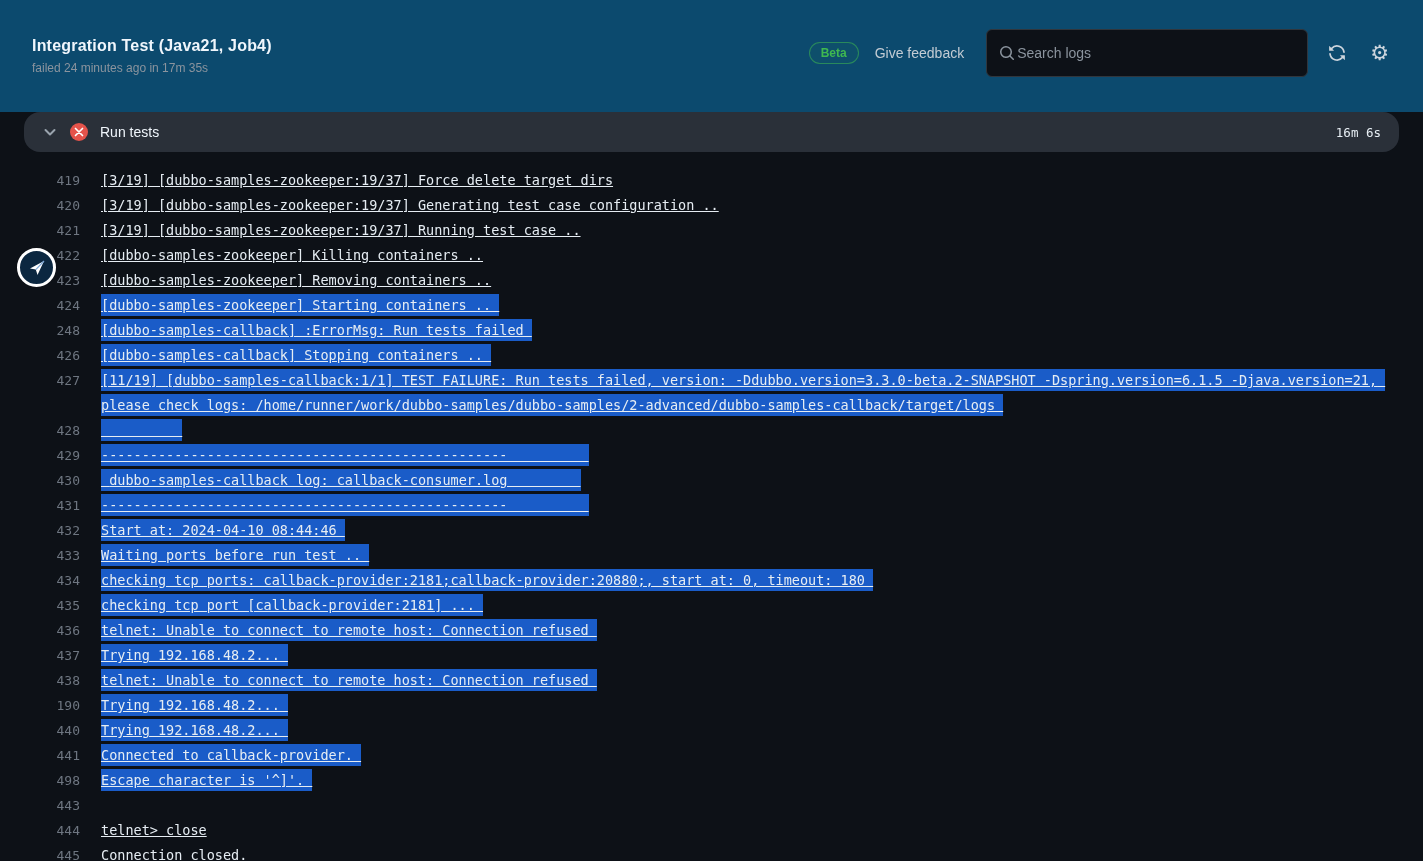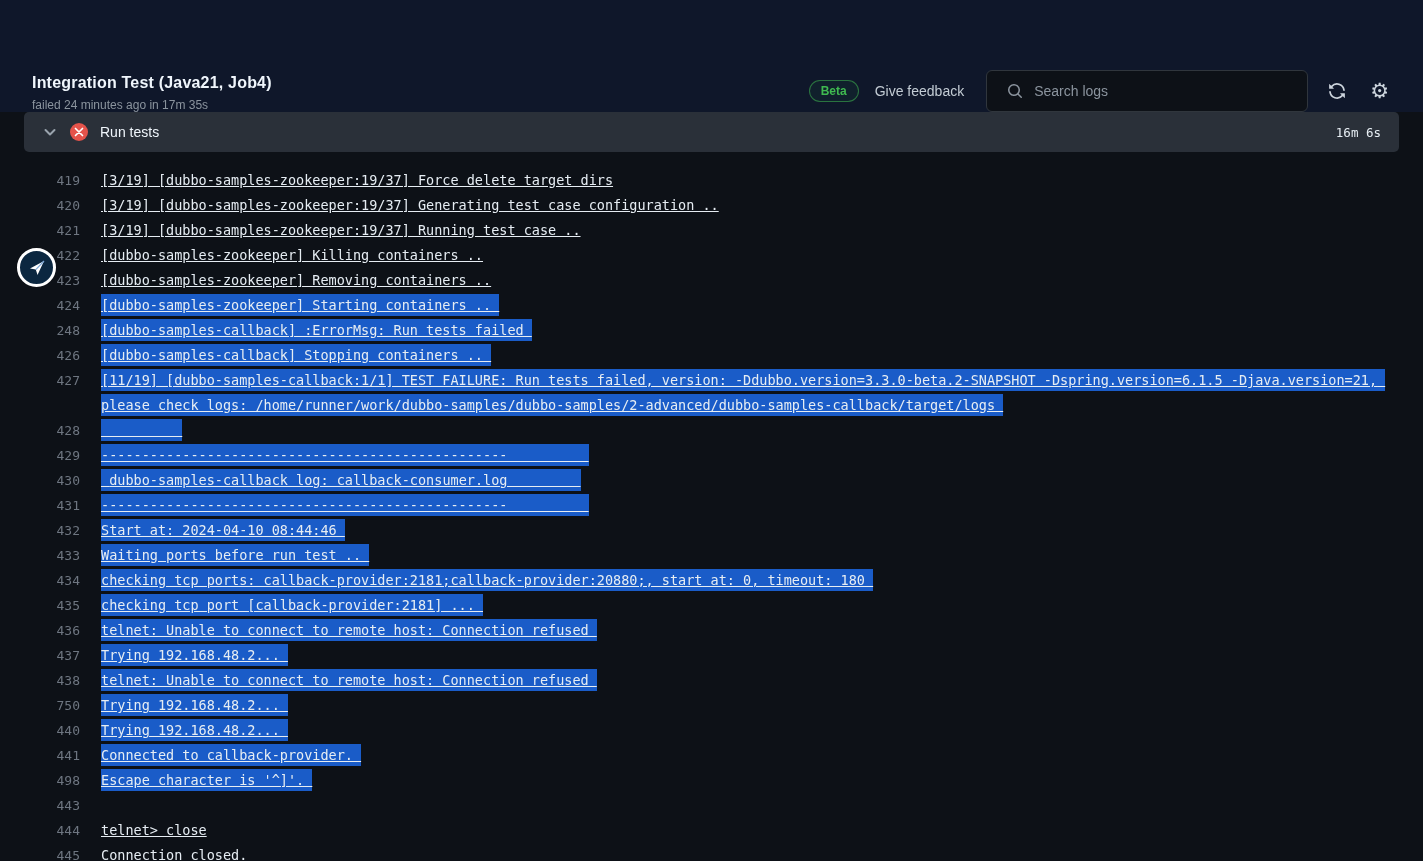--- a/index.html
+++ b/index.html
@@ -7,50 +7,50 @@
   }
   *{box-sizing:border-box;}
   html,body{margin:0;padding:0;}
   body{
     width:1423px;height:861px;overflow:hidden;position:relative;
     background:#010409;
     font-family:"Liberation Sans", sans-serif;
   }
   
   .topbar{
-    height:112px;display:flex;align-items:flex-end;justify-content:space-between;
-    padding:0 30px 0 32px;background:#0f172a;
+    height:112px;display:flex;align-items:center;justify-content:space-between;
+    padding:0 30px 0 32px;background:#0c4a6e;
   }
   .title-block{display:flex;flex-direction:column;gap:6px;}
   .job-title{color:#f0f6fc;font-size:16px;font-weight:700;letter-spacing:.2px;}
   .job-sub{color:#8b949e;font-size:12px;}
   .top-right{display:flex;align-items:center;gap:16px;margin-top:-6px;}
   .beta{
     color:var(--green);border:1px solid rgba(63,185,80,.55);border-radius:999px;
     font-size:12px;font-weight:600;padding:3px 11px;background:rgba(46,160,67,.07);
   }
   .feedback{color:#c3ccd4;font-size:14px;cursor:pointer;text-decoration:none;margin-right:6px;}
   .searchbox{
-    display:flex;align-items:center;gap:9px;width:322px;height:42px;
-    background:#0d1117;border:1px solid #30363d;border-radius:6px;padding:0 20px;
+    display:flex;align-items:center;width:322px;height:48px;
+    background:#0d1117;border:1px solid #30363d;border-radius:6px;padding:0 12px;
   }
   .searchbox input{
     flex:1;background:transparent;border:none;outline:none;color:#e6edf3;font-size:14px;
     font-family:"Liberation Sans",sans-serif;
   }
   .searchbox input::placeholder{color:#8b949e;}
   .iconbtn{
     background:none;border:none;cursor:pointer;padding:4px;display:flex;
     align-items:center;justify-content:center;color:#cdd5dd;
   }
   .gear-glyph{font-size:21px;line-height:1;color:#cdd5dd;font-family:"DejaVu Sans",sans-serif;}
   
   .log-section{position:absolute;top:112px;left:0;right:0;bottom:0;background:#0d1117;}
   .step-header{
-    margin:0 24px;height:40px;border-radius:5px;background:#2a3039;
+    margin:0 24px;height:40px;border-radius:16px;background:#2a3039;
     display:flex;align-items:center;gap:12px;padding:0 18px;cursor:pointer;
   }
   .step-name{color:#f0f6fc;font-size:14px;}
   .step-duration{
     margin-left:auto;color:#e6edf3;font-size:12.5px;
     font-family:"DejaVu Sans Mono",monospace;
   }
   .fail-icon{
     width:18px;height:18px;border-radius:50%;background:var(--red);
     display:flex;align-items:center;justify-content:center;flex:0 0 18px;
@@ -197,21 +197,21 @@
       </div>
       <div class="log-line">
         <span class="ln">437</span>
         <div class="lt"><span class="hl">Trying 192.168.48.2... </span></div>
       </div>
       <div class="log-line">
         <span class="ln">438</span>
         <div class="lt"><span class="hl">telnet: Unable to connect to remote host: Connection refused </span></div>
       </div>
       <div class="log-line">
-        <span class="ln">750</span>
+        <span class="ln">190</span>
         <div class="lt"><span class="hl">Trying 192.168.48.2... </span></div>
       </div>
       <div class="log-line">
         <span class="ln">440</span>
         <div class="lt"><span class="hl">Trying 192.168.48.2... </span></div>
       </div>
       <div class="log-line">
         <span class="ln">441</span>
         <div class="lt"><span class="hl">Connected to callback-provider. </span></div>
       </div>

